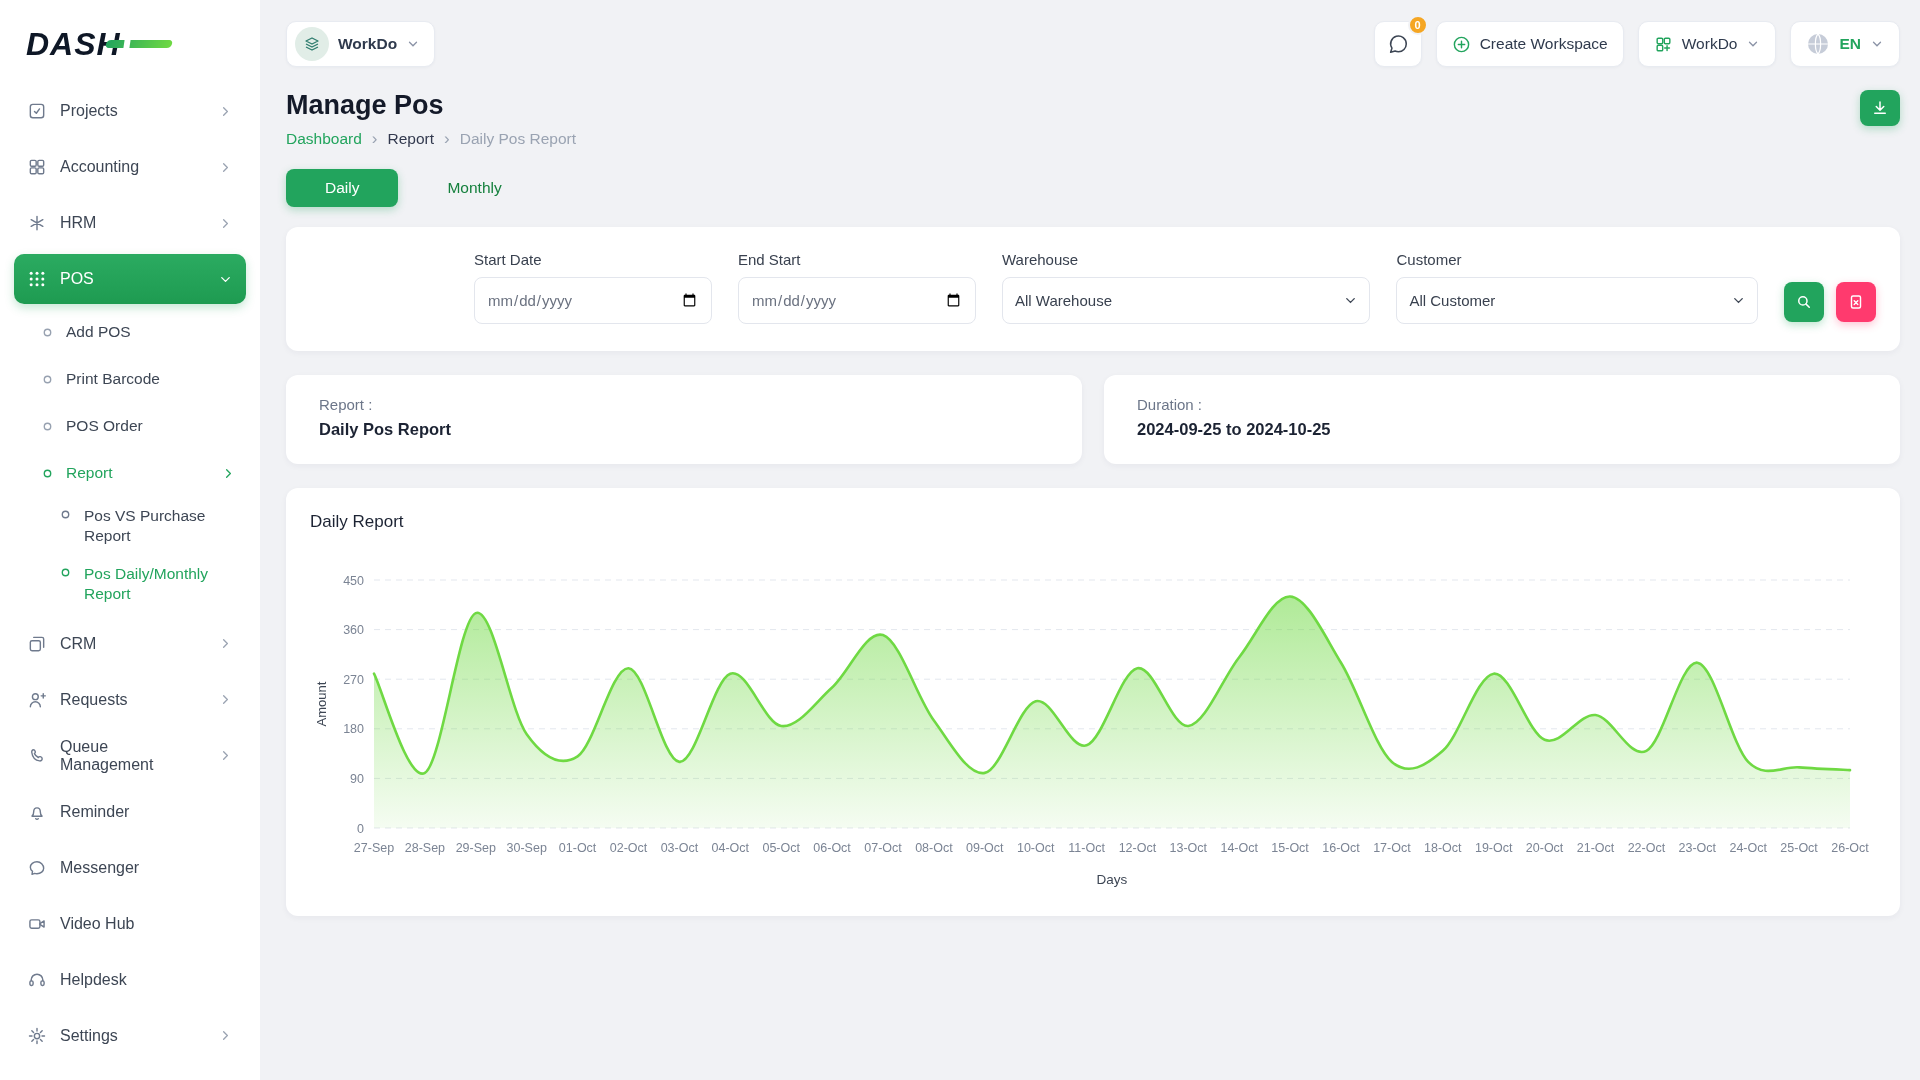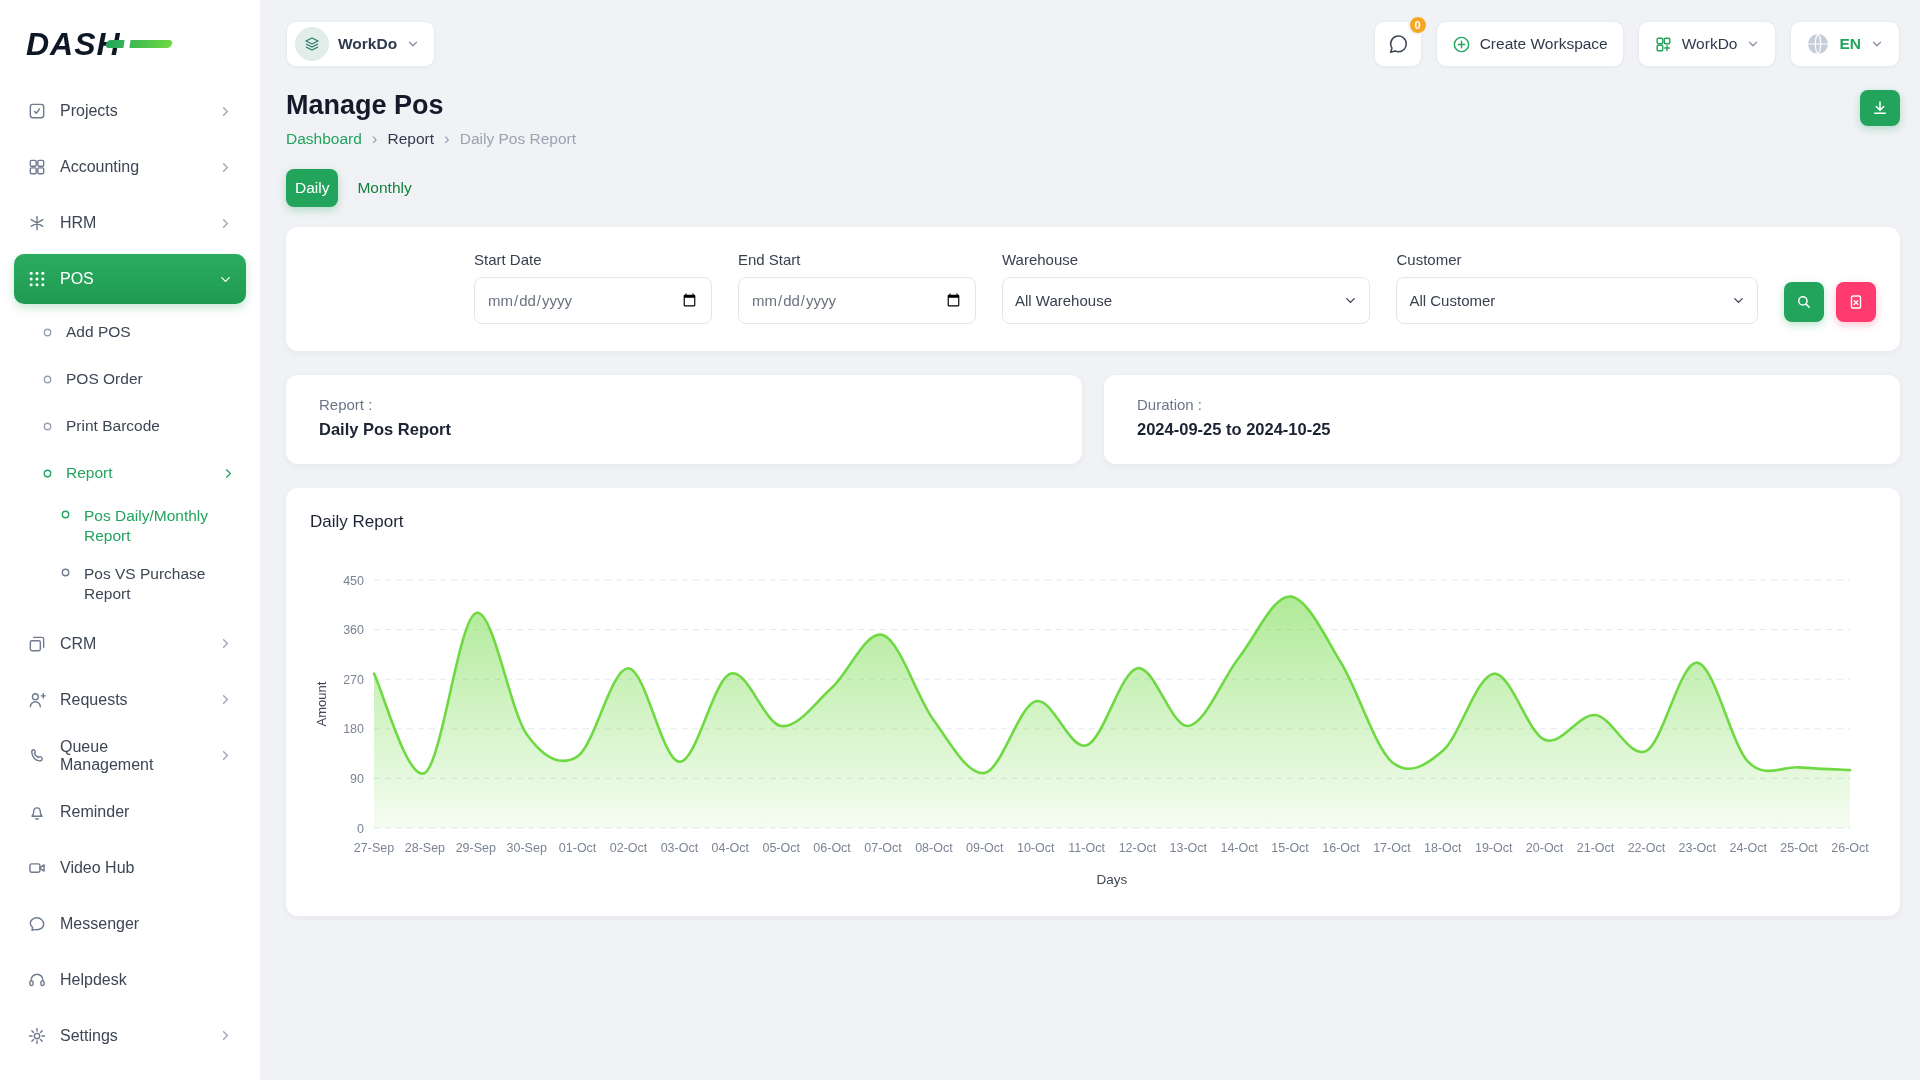--- a/index.html
+++ b/index.html
@@ -47,21 +47,21 @@
   .page-head{display:flex;align-items:flex-start;justify-content:space-between;margin-top:14px}
   .page-title{font-size:27px;font-weight:700;color:#141a29;margin-bottom:8px}
   .breadcrumb{display:flex;align-items:center;gap:10px;font-size:15.5px}
   .bc-home{color:#22a45d}
   .bc-mid{color:#32394e;font-weight:500}
   .bc-cur{color:#9aa3b2}
   .sep{color:#9aa3b2;font-size:17px}
   .dl-btn{width:40px;height:36px;border-radius:8px;background:#22a45d;color:#fff;display:flex;align-items:center;justify-content:center;box-shadow:0 3px 8px rgba(34,164,93,.3)}
 
   .tabs{display:flex;align-items:center;gap:10px;margin-top:20px}
-  .tab{padding:10px 9px;border-radius:8px;font-size:15.5px;font-weight:500}
+  .tab{padding:10px 39px;border-radius:8px;font-size:15.5px;font-weight:500}
   .tab.active{background:#22a45d;color:#fff;box-shadow:0 3px 8px rgba(34,164,93,.3)}
   .tab.ghost{color:#15803d}
 
   .card{background:#fff;border-radius:12px;box-shadow:0 2px 6px rgba(36,41,70,.05)}
 
   .filter-card{margin-top:20px;padding:24px;height:124px}
   .filter-form{display:flex;align-items:center;gap:26px;margin-left:164px}
   .field{display:flex;flex-direction:column}
   .field label{font-size:15px;color:#39414f;margin-bottom:9px}
   .field input[type=date]{height:47px;width:238px;border:1px solid #e3e6ed;border-radius:8px;padding:0 12px;font-size:15px;color:#6b7280;font-family:"Liberation Sans",sans-serif;background:#fff}
@@ -165,60 +165,60 @@
             </svg>
           </span>
           <span class="nav-lb">Add POS</span>
         </a>
         <a class="nav-sub">
           <span class="nav-ic">
             <svg viewBox="0 0 24 24" width="11" height="11" fill="none" stroke="currentColor" stroke-width="3">
               <circle cx="12" cy="12" r="7"></circle>
             </svg>
           </span>
-          <span class="nav-lb">POS Order</span>
+          <span class="nav-lb">Print Barcode</span>
         </a>
         <a class="nav-sub">
           <span class="nav-ic">
             <svg viewBox="0 0 24 24" width="11" height="11" fill="none" stroke="currentColor" stroke-width="3">
               <circle cx="12" cy="12" r="7"></circle>
             </svg>
           </span>
-          <span class="nav-lb">Print Barcode</span>
+          <span class="nav-lb">POS Order</span>
         </a>
         <a class="nav-sub active">
           <span class="nav-ic">
             <svg viewBox="0 0 24 24" width="11" height="11" fill="none" stroke="currentColor" stroke-width="3">
               <circle cx="12" cy="12" r="7"></circle>
             </svg>
           </span>
           <span class="nav-lb">Report</span>
           <span class="nav-ch">
             <svg viewBox="0 0 24 24" width="15" height="15" fill="none" stroke="currentColor" stroke-width="2.1" stroke-linecap="round" stroke-linejoin="round">
               <path d="M9 6l6 6-6 6"></path>
             </svg>
           </span>
         </a>
         <div class="nav-group">
+          <a class="nav-sub2">
+            <span class="nav-ic">
+              <svg viewBox="0 0 24 24" width="11" height="11" fill="none" stroke="currentColor" stroke-width="3">
+                <circle cx="12" cy="12" r="7"></circle>
+              </svg>
+            </span>
+            <span class="nav-lb">Pos VS Purchase Report</span>
+          </a>
           <a class="nav-sub2 active">
             <span class="nav-ic">
               <svg viewBox="0 0 24 24" width="11" height="11" fill="none" stroke="currentColor" stroke-width="3">
                 <circle cx="12" cy="12" r="7"></circle>
               </svg>
             </span>
             <span class="nav-lb">Pos Daily/Monthly Report</span>
           </a>
-          <a class="nav-sub2">
-            <span class="nav-ic">
-              <svg viewBox="0 0 24 24" width="11" height="11" fill="none" stroke="currentColor" stroke-width="3">
-                <circle cx="12" cy="12" r="7"></circle>
-              </svg>
-            </span>
-            <span class="nav-lb">Pos VS Purchase Report</span>
-          </a>
         </div>
       </div>
       <a class="nav-item">
         <span class="nav-ic">
           <svg viewBox="0 0 24 24" width="20" height="20" fill="none" stroke="currentColor" stroke-width="1.7" stroke-linecap="round" stroke-linejoin="round">
             <rect x="4" y="8" width="12" height="12" rx="2"></rect>
             <path d="M8 4h10a2 2 0 0 1 2 2v10"></path>
           </svg>
         </span>
         <span class="nav-lb">CRM</span>
@@ -261,33 +261,33 @@
           <svg viewBox="0 0 24 24" width="20" height="20" fill="none" stroke="currentColor" stroke-width="1.7" stroke-linecap="round" stroke-linejoin="round">
             <path d="M6 17h12c-1.2-1-2-2.2-2-5 0-3-1.8-5-4-5s-4 2-4 5c0 2.8-.8 4-2 5z"></path>
             <path d="M10.5 20a1.8 1.8 0 0 0 3 0"></path>
           </svg>
         </span>
         <span class="nav-lb">Reminder</span>
       </a>
       <a class="nav-item">
         <span class="nav-ic">
           <svg viewBox="0 0 24 24" width="20" height="20" fill="none" stroke="currentColor" stroke-width="1.7" stroke-linecap="round" stroke-linejoin="round">
+            <path d="M12 4.5c-4.4 0-8 2.9-8 6.6 0 2 1 3.7 2.6 4.9L6 19.6l3.2-1.1c.9.3 1.8.4 2.8.4 4.4 0 8-2.9 8-6.6s-3.6-7.8-8-7.8z"></path>
+          </svg>
+        </span>
+        <span class="nav-lb">Messenger</span>
+      </a>
+      <a class="nav-item">
+        <span class="nav-ic">
+          <svg viewBox="0 0 24 24" width="20" height="20" fill="none" stroke="currentColor" stroke-width="1.7" stroke-linecap="round" stroke-linejoin="round">
             <rect x="3.5" y="7" width="12" height="10" rx="2"></rect>
             <path d="M15.5 11.5l5-3.2v7.4l-5-3.2z"></path>
           </svg>
         </span>
         <span class="nav-lb">Video Hub</span>
-      </a>
-      <a class="nav-item">
-        <span class="nav-ic">
-          <svg viewBox="0 0 24 24" width="20" height="20" fill="none" stroke="currentColor" stroke-width="1.7" stroke-linecap="round" stroke-linejoin="round">
-            <path d="M12 4.5c-4.4 0-8 2.9-8 6.6 0 2 1 3.7 2.6 4.9L6 19.6l3.2-1.1c.9.3 1.8.4 2.8.4 4.4 0 8-2.9 8-6.6s-3.6-7.8-8-7.8z"></path>
-          </svg>
-        </span>
-        <span class="nav-lb">Messenger</span>
       </a>
       <a class="nav-item">
         <span class="nav-ic">
           <svg viewBox="0 0 24 24" width="20" height="20" fill="none" stroke="currentColor" stroke-width="1.7" stroke-linecap="round" stroke-linejoin="round">
             <path d="M5 13v-1a7 7 0 0 1 14 0v1"></path>
             <rect x="3.5" y="13" width="3.8" height="5.5" rx="1.6"></rect>
             <rect x="16.7" y="13" width="3.8" height="5.5" rx="1.6"></rect>
           </svg>
         </span>
         <span class="nav-lb">Helpdesk</span>

